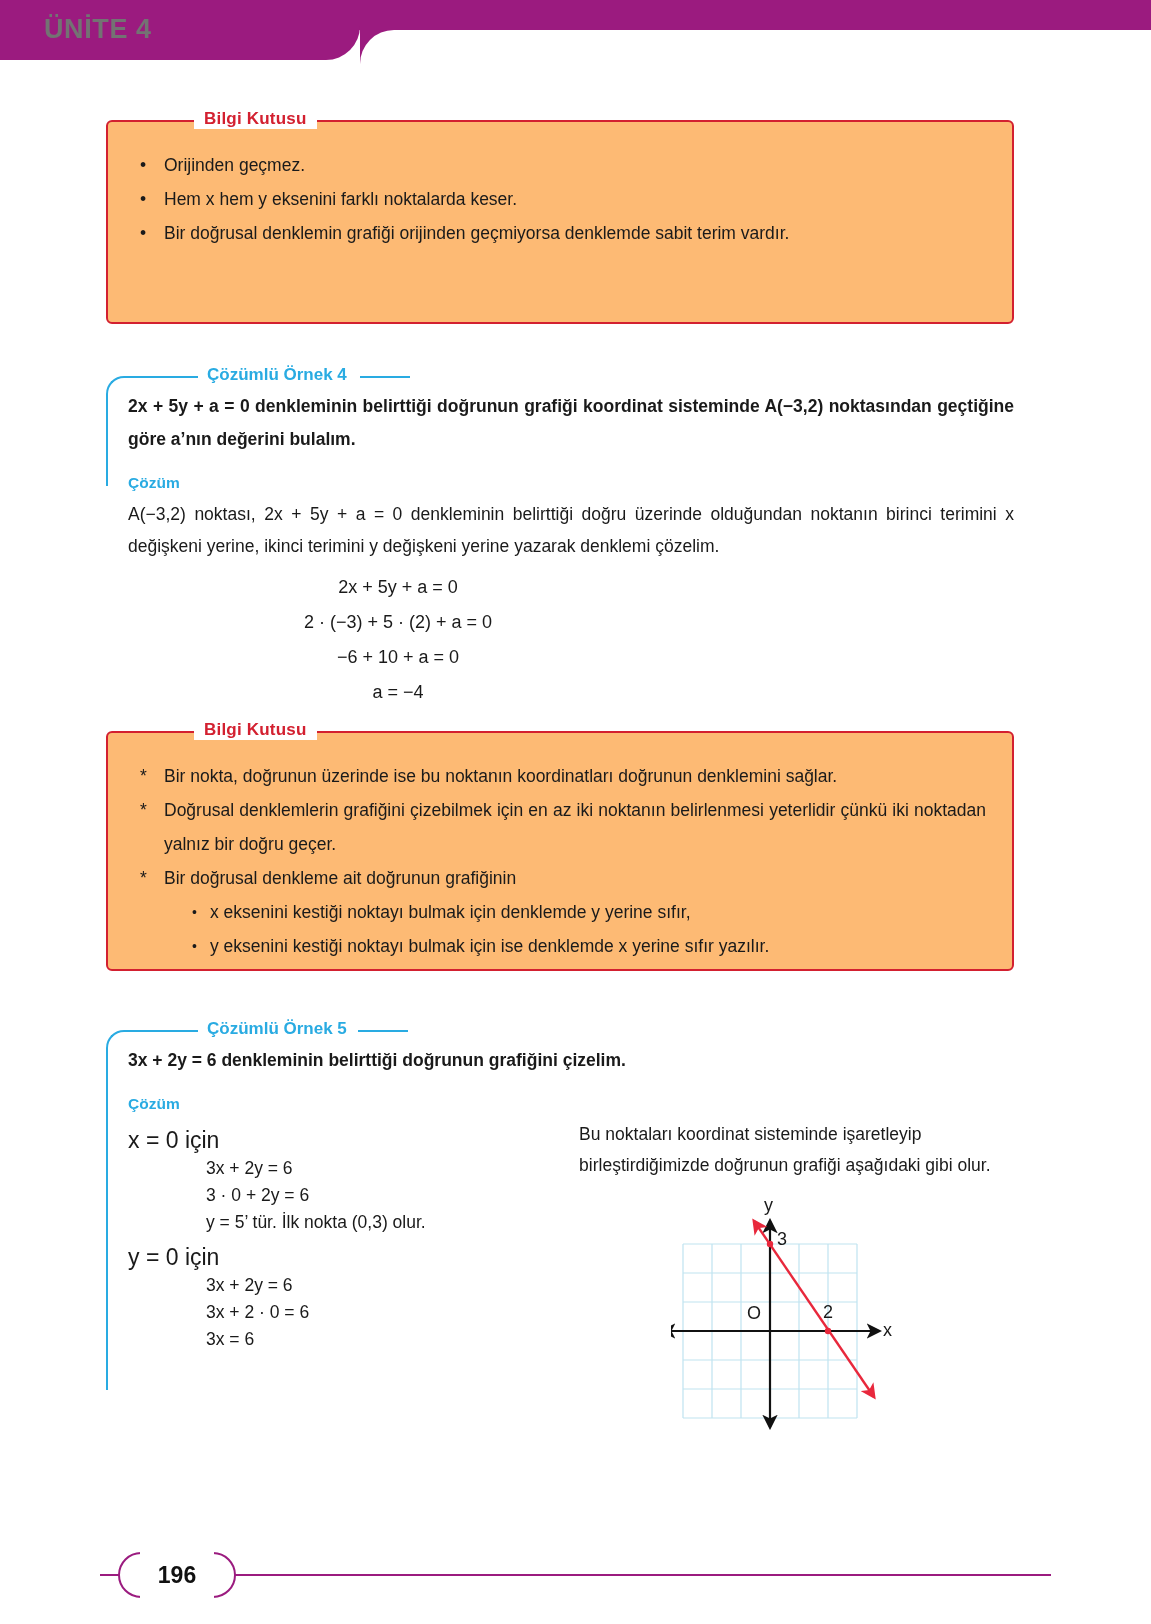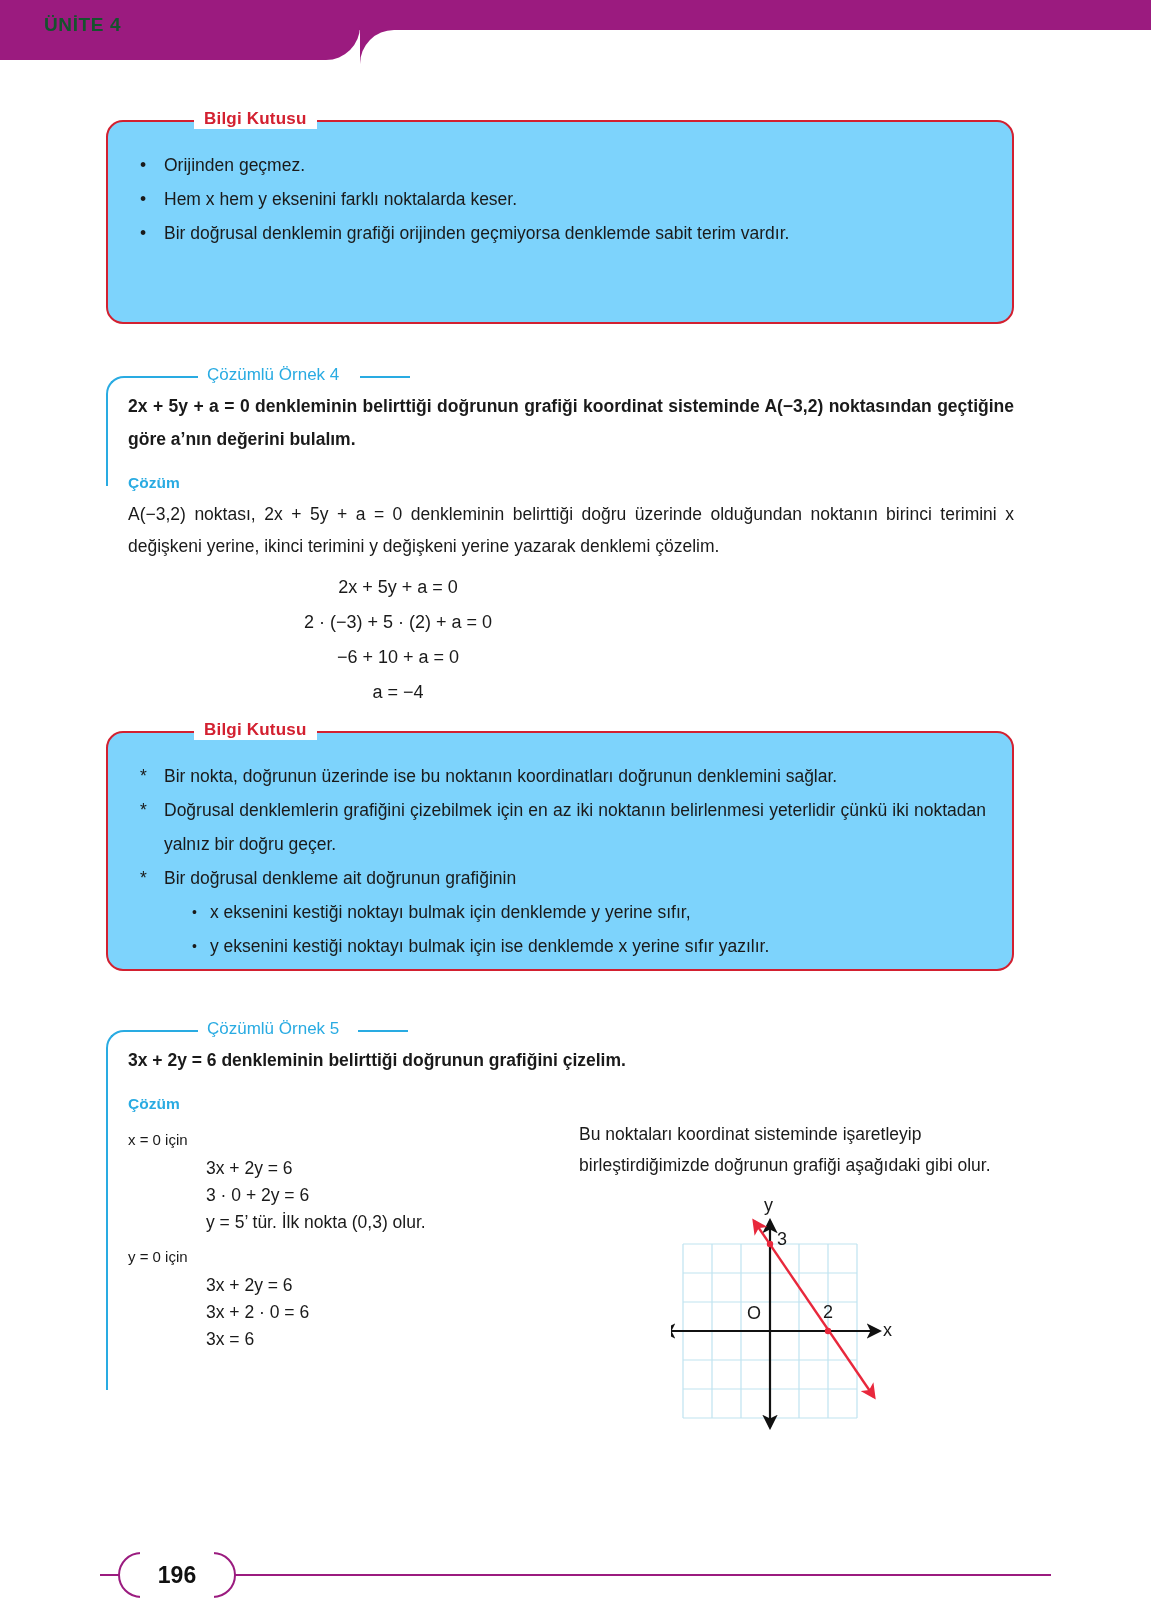--- a/index.html
+++ b/index.html
@@ -36,22 +36,22 @@
     left: 0;
     width: 360px;
     height: 60px;
     background: #9B1B7F;
     border-bottom-right-radius: 34px;
   }
   .banner-tab-title {
     position: absolute;
     left: 44px;
     top: 14px;
-    color: #14532d;
-    font-size: 19px;
+    color: #737373;
+    font-size: 27px;
     font-weight: bold;
     letter-spacing: 0.6px;
   }
   .banner-notch {
     position: absolute;
     top: 30px;
     left: 360px;
     width: 34px;
     height: 34px;
     background: #9B1B7F;
@@ -61,22 +61,22 @@
     position: absolute;
     inset: 0;
     background: #ffffff;
     border-top-left-radius: 34px;
   }
 
   
   .info-box {
     position: absolute;
     border: 2px solid #D32030;
-    border-radius: 17px;
-    background: #7dd3fc;
+    border-radius: 6px;
+    background: #fdba74;
   }
   .info-box-title {
     position: absolute;
     top: -13px;
     left: 86px;
     background: #ffffff;
     padding: 0 10px;
     color: #D32030;
     font-size: 17px;
     font-weight: bold;
@@ -129,21 +129,21 @@
     top: 8px;
     left: 20px;
     height: 0;
     border-top: 2.4px solid #29ABE2;
   }
   .ex-title {
     position: absolute;
     top: -3px;
     color: #29ABE2;
     font-size: 17px;
-    font-weight: normal;
+    font-weight: bold;
     background: #ffffff;
     padding: 0 9px;
     white-space: nowrap;
   }
   .ex-title-dash {
     position: absolute;
     top: 8px;
     height: 0;
     border-top: 2.4px solid #29ABE2;
   }
@@ -177,21 +177,21 @@
     text-align: center;
     width: 540px;
   }
   .math-line { white-space: nowrap; }
 
   
   .two-col { position: absolute; display: flex; }
   .col-left { width: 430px; }
   .col-right { width: 440px; }
   .calc-head {
-    font-size: 15px;
+    font-size: 23px;
     line-height: 30px;
     margin-top: 6px;
   }
   .calc-lines {
     padding-left: 78px;
     font-size: 17.5px;
     line-height: 27px;
   }
   .calc-line { white-space: nowrap; }
   .right-text {

